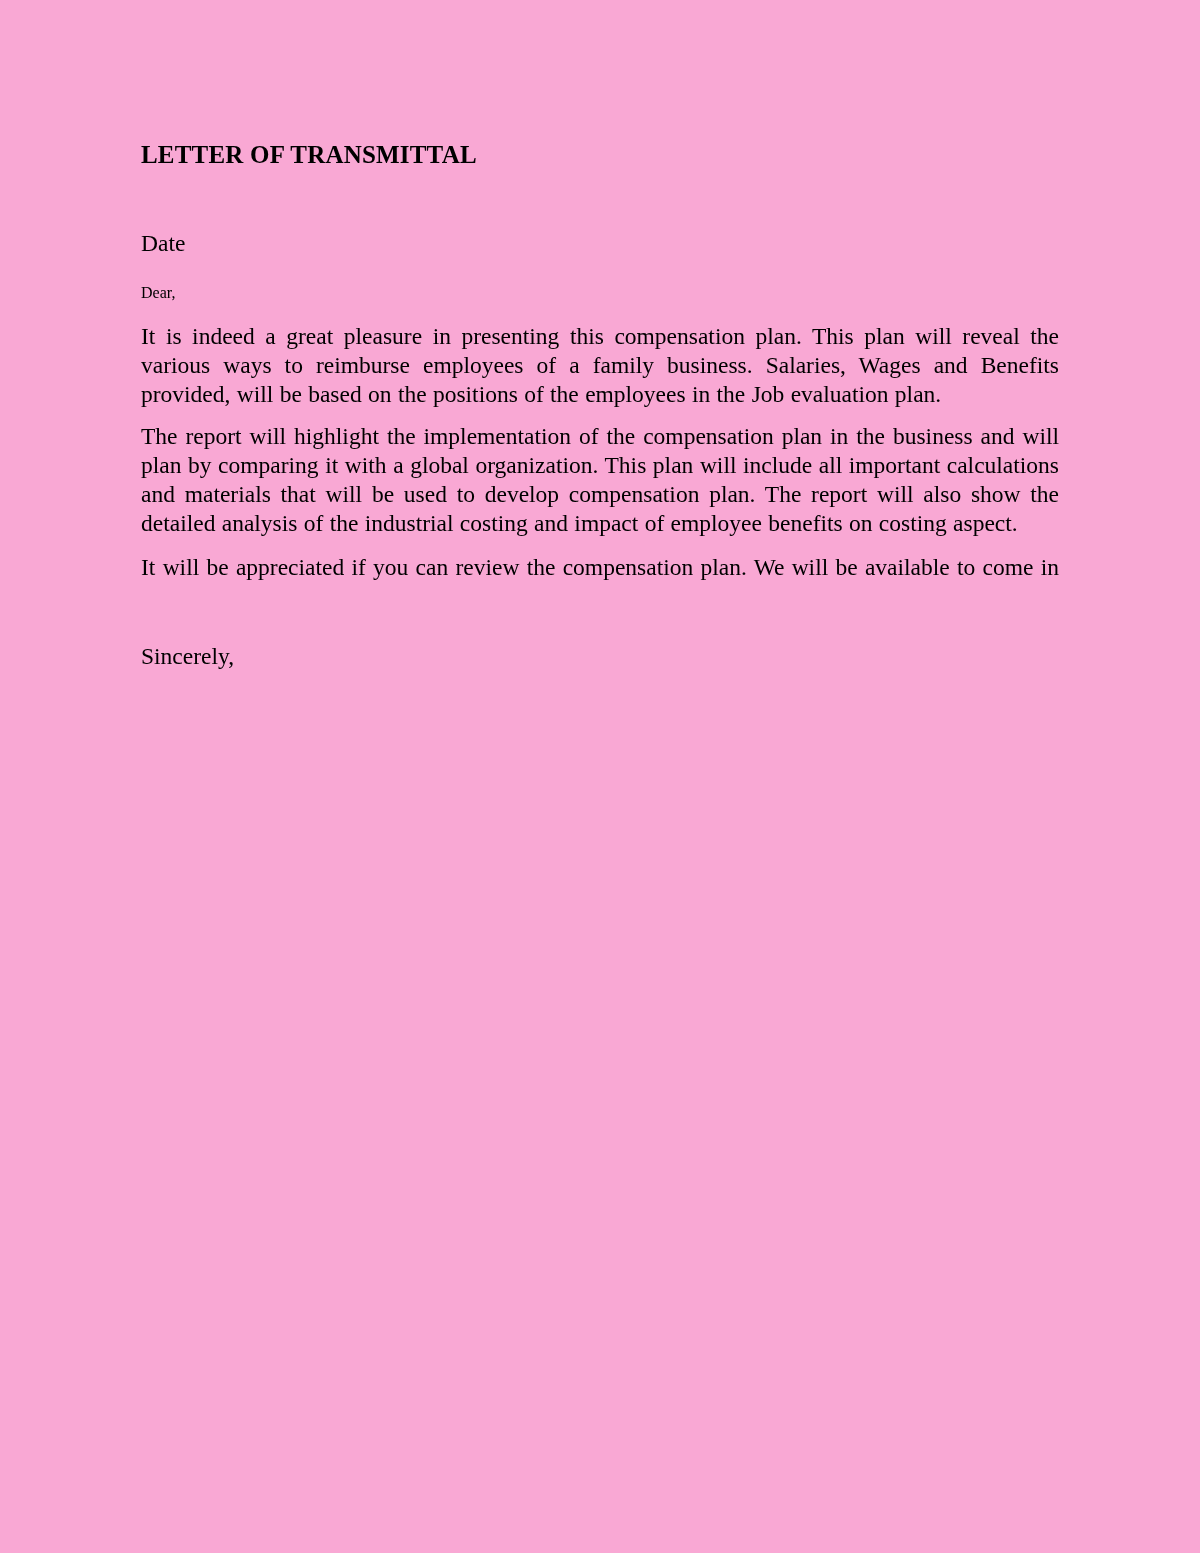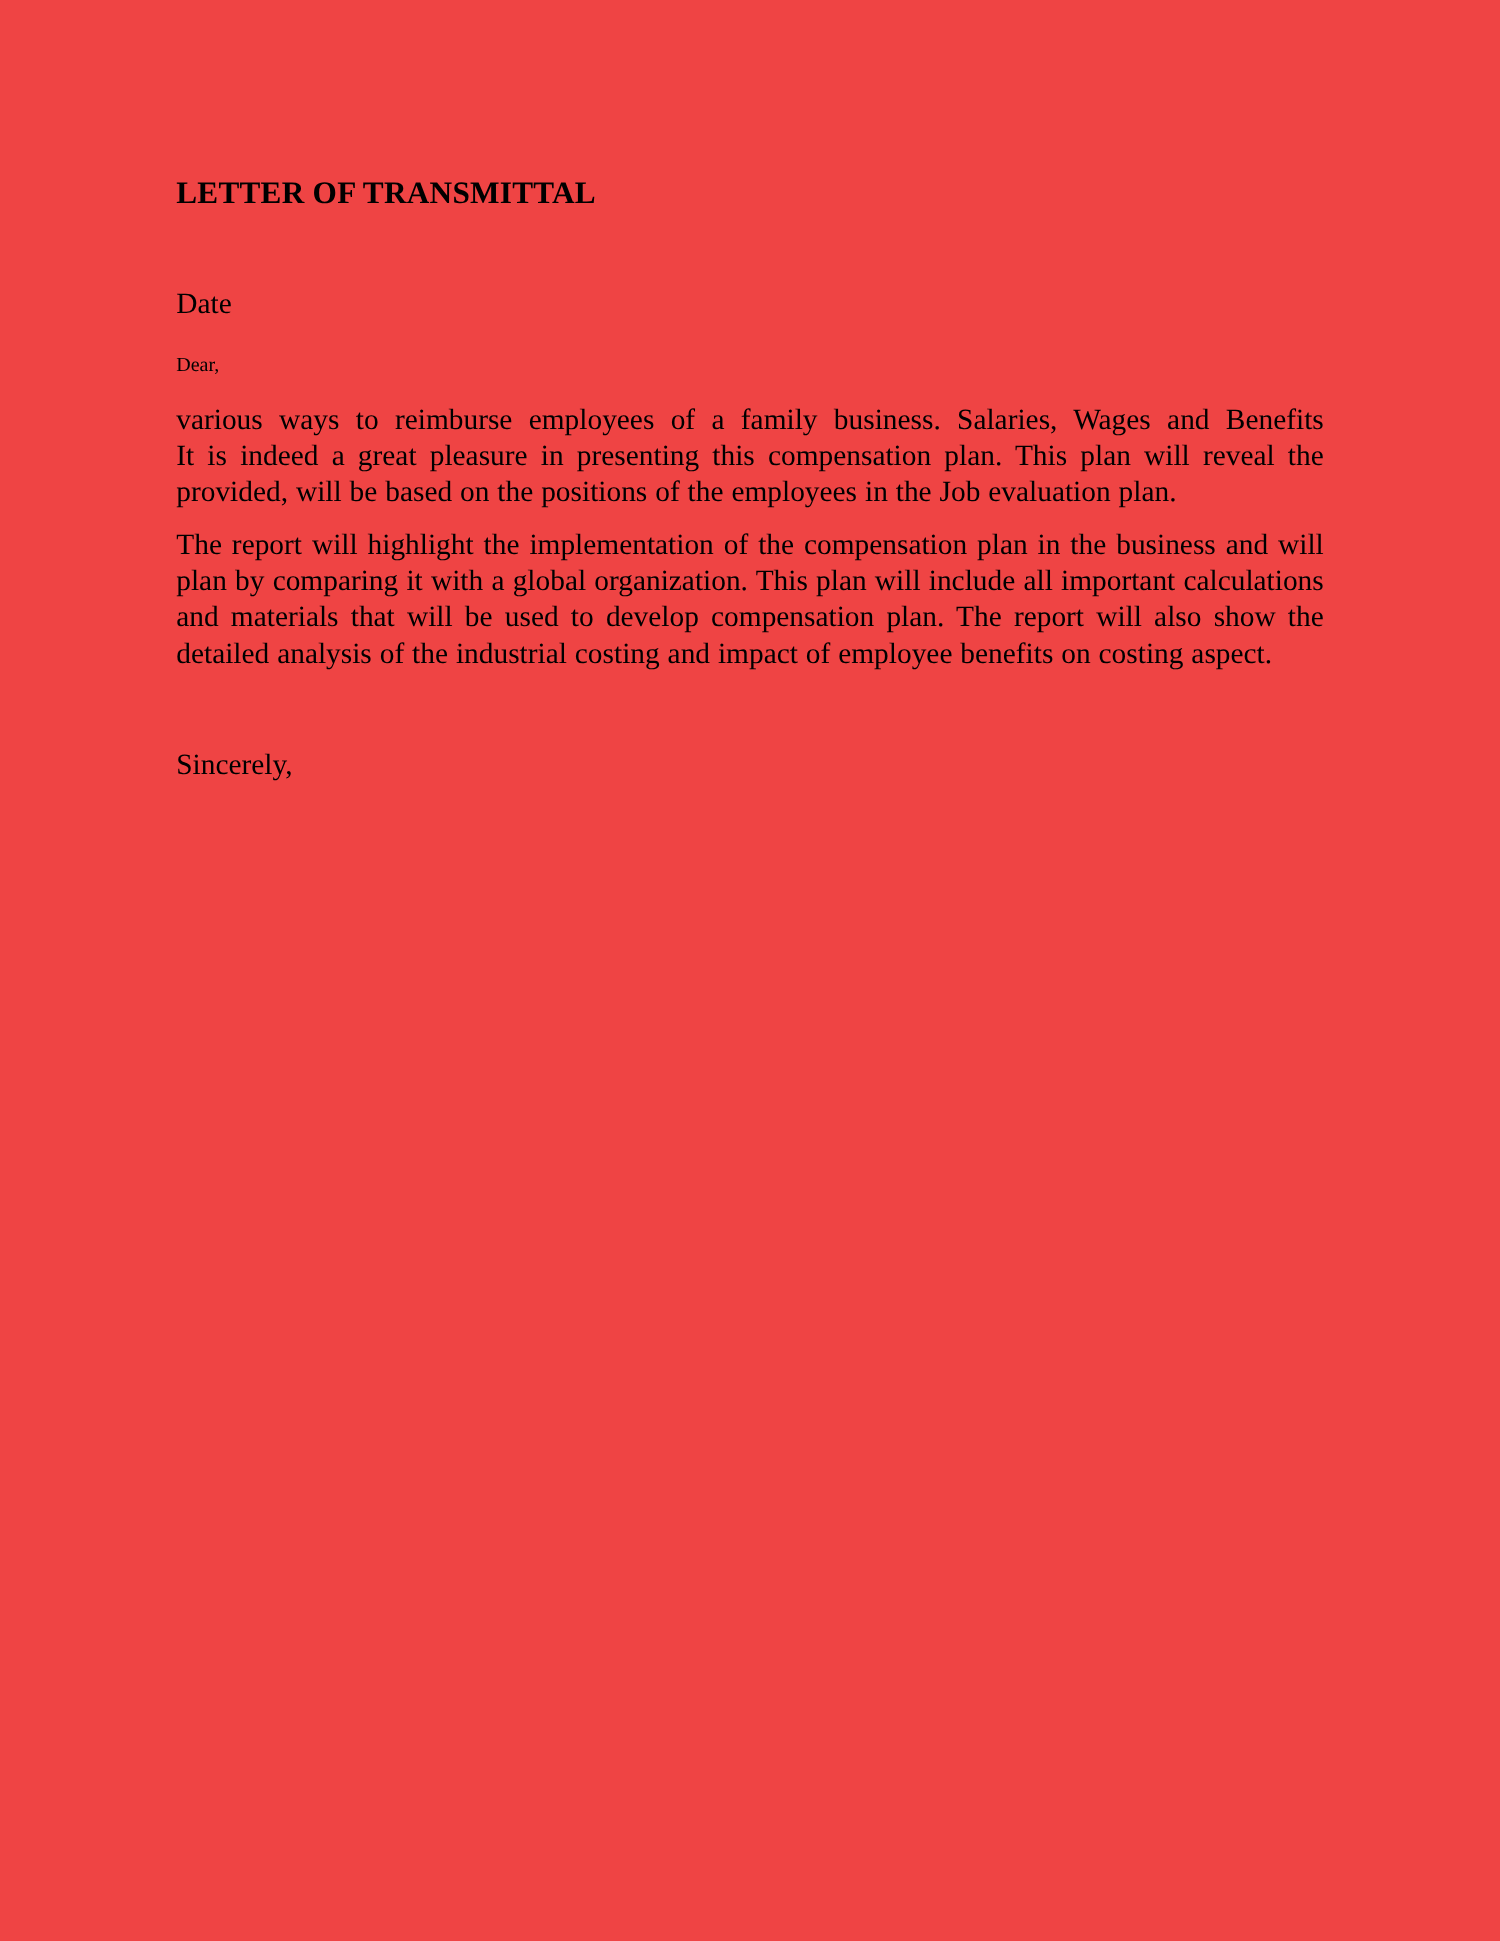--- a/index.html
+++ b/index.html
@@ -4,21 +4,21 @@
 <style>
   html, body {
     margin: 0;
     padding: 0;
     background: #ffffff;
   }
   .page {
     position: relative;
     width: 1200px;
     height: 1553px;
-    background: #ef4444;
+    background: #f9a8d4;
     font-family: "Liberation Serif", "DejaVu Serif", serif;
     color: #000000;
     overflow: hidden;
   }
   .content {
     padding: 140px 141px 0 141px; 
     width: 918px;
     box-sizing: content-box;
   }
   .doc-title {
@@ -68,31 +68,32 @@
 <div class="page">
   <div class="content">
 
     <h1 class="doc-title">LETTER OF TRANSMITTAL</h1>
 
     <p class="date-line">Date</p>
 
     <p class="salutation">Dear,</p>
 
     <div class="paragraph para-1">
+      <div class="line">It is indeed a great pleasure in presenting this compensation plan. This plan will reveal the</div>
       <div class="line">various ways to reimburse employees of a family business. Salaries, Wages and Benefits</div>
-      <div class="line">It is indeed a great pleasure in presenting this compensation plan. This plan will reveal the</div>
       <div class="line last">provided, will be based on the positions of the employees in the Job evaluation plan.</div>
     </div>
 
     <div class="paragraph para-2">
       <div class="line">The report will highlight the implementation of the compensation plan in the business and will</div>
       <div class="line">plan by comparing it with a global organization. This plan will include all important calculations</div>
       <div class="line">and materials that will be used to develop compensation plan. The report will also show the</div>
       <div class="line last">detailed analysis of the industrial costing and impact of employee benefits on costing aspect.</div>
     </div>
 
     <div class="paragraph para-3">
+      <div class="line">It will be appreciated if you can review the compensation plan. We will be available to come in</div>
     </div>
 
     <p class="closing">Sincerely,</p>
 
   </div>
 </div>
 
 </body></html>

